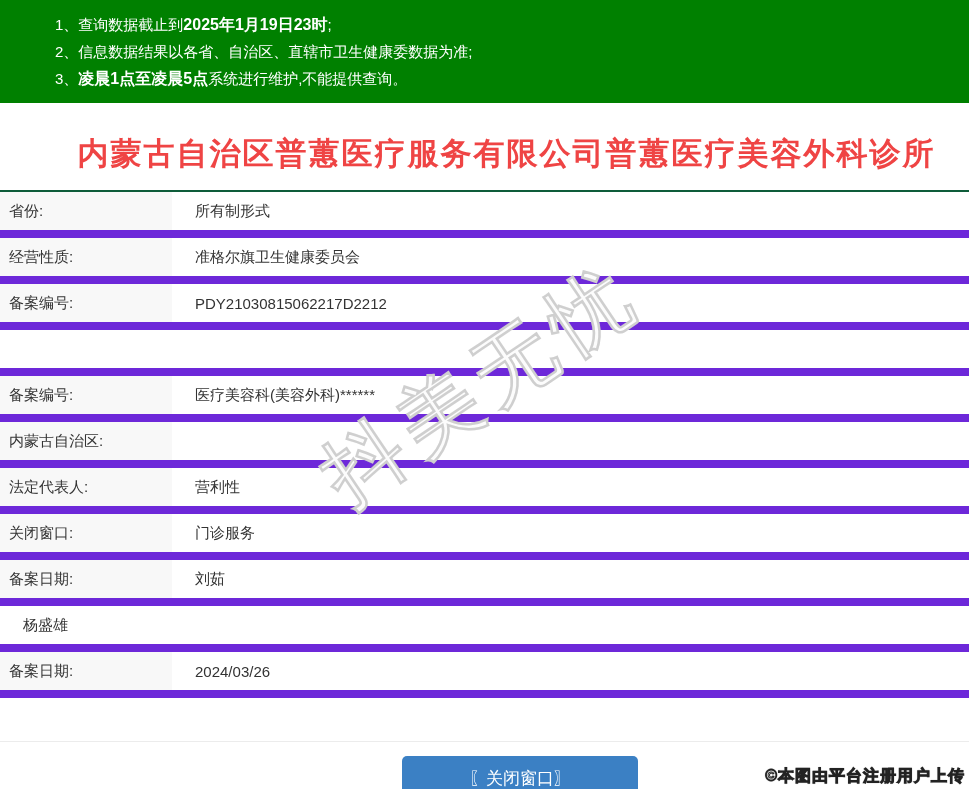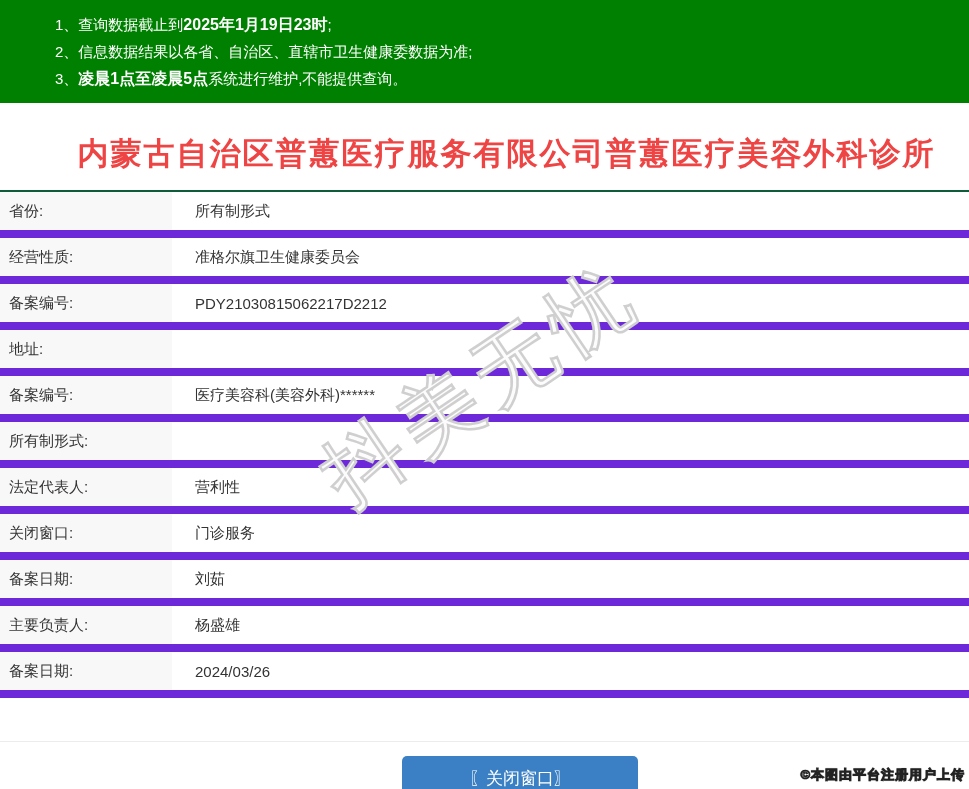--- a/index.html
+++ b/index.html
@@ -95,21 +95,21 @@
     border: none;
     border-radius: 5px;
     color: #ffffff;
     font-size: 17px;
     font-family: "Liberation Sans", "DejaVu Sans", sans-serif;
     cursor: pointer;
     z-index: 2;
   }
   .copyright {
     position: absolute; top: 766px; right: 4px;
-    font-size: 13px;
+    font-size: 16px;
     font-weight: bold;
     color: #ffffff;
     -webkit-text-stroke: 0.9px #222222;
     text-shadow: 0 0 1px #222222;
     letter-spacing: 1px;
     z-index: 2;
     white-space: nowrap;
   }
 </style>
 </head>
@@ -130,43 +130,41 @@
   </div>
   <div class="row">
     <div class="cell-label">经营性质:</div>
     <div class="cell-value">准格尔旗卫生健康委员会</div>
   </div>
   <div class="row">
     <div class="cell-label">备案编号:</div>
     <div class="cell-value">PDY21030815062217D2212</div>
   </div>
   <div class="row">
-    <div class="cell-label">地址:</div>
   </div>
   <div class="row">
     <div class="cell-label">备案编号:</div>
     <div class="cell-value">医疗美容科(美容外科)******</div>
   </div>
   <div class="row">
-    <div class="cell-label">所有制形式:</div>
+    <div class="cell-label">内蒙古自治区:</div>
   </div>
   <div class="row">
     <div class="cell-label">法定代表人:</div>
     <div class="cell-value">营利性</div>
   </div>
   <div class="row">
     <div class="cell-label">关闭窗口:</div>
     <div class="cell-value">门诊服务</div>
   </div>
   <div class="row">
     <div class="cell-label">备案日期:</div>
     <div class="cell-value">刘茹</div>
   </div>
   <div class="row">
-    <div class="cell-label">主要负责人:</div>
     <div class="cell-value">杨盛雄</div>
   </div>
   <div class="row">
     <div class="cell-label">备案日期:</div>
     <div class="cell-value">2024/03/26</div>
   </div>
 </div>
 
 <div class="watermark">抖美无忧</div>
 

